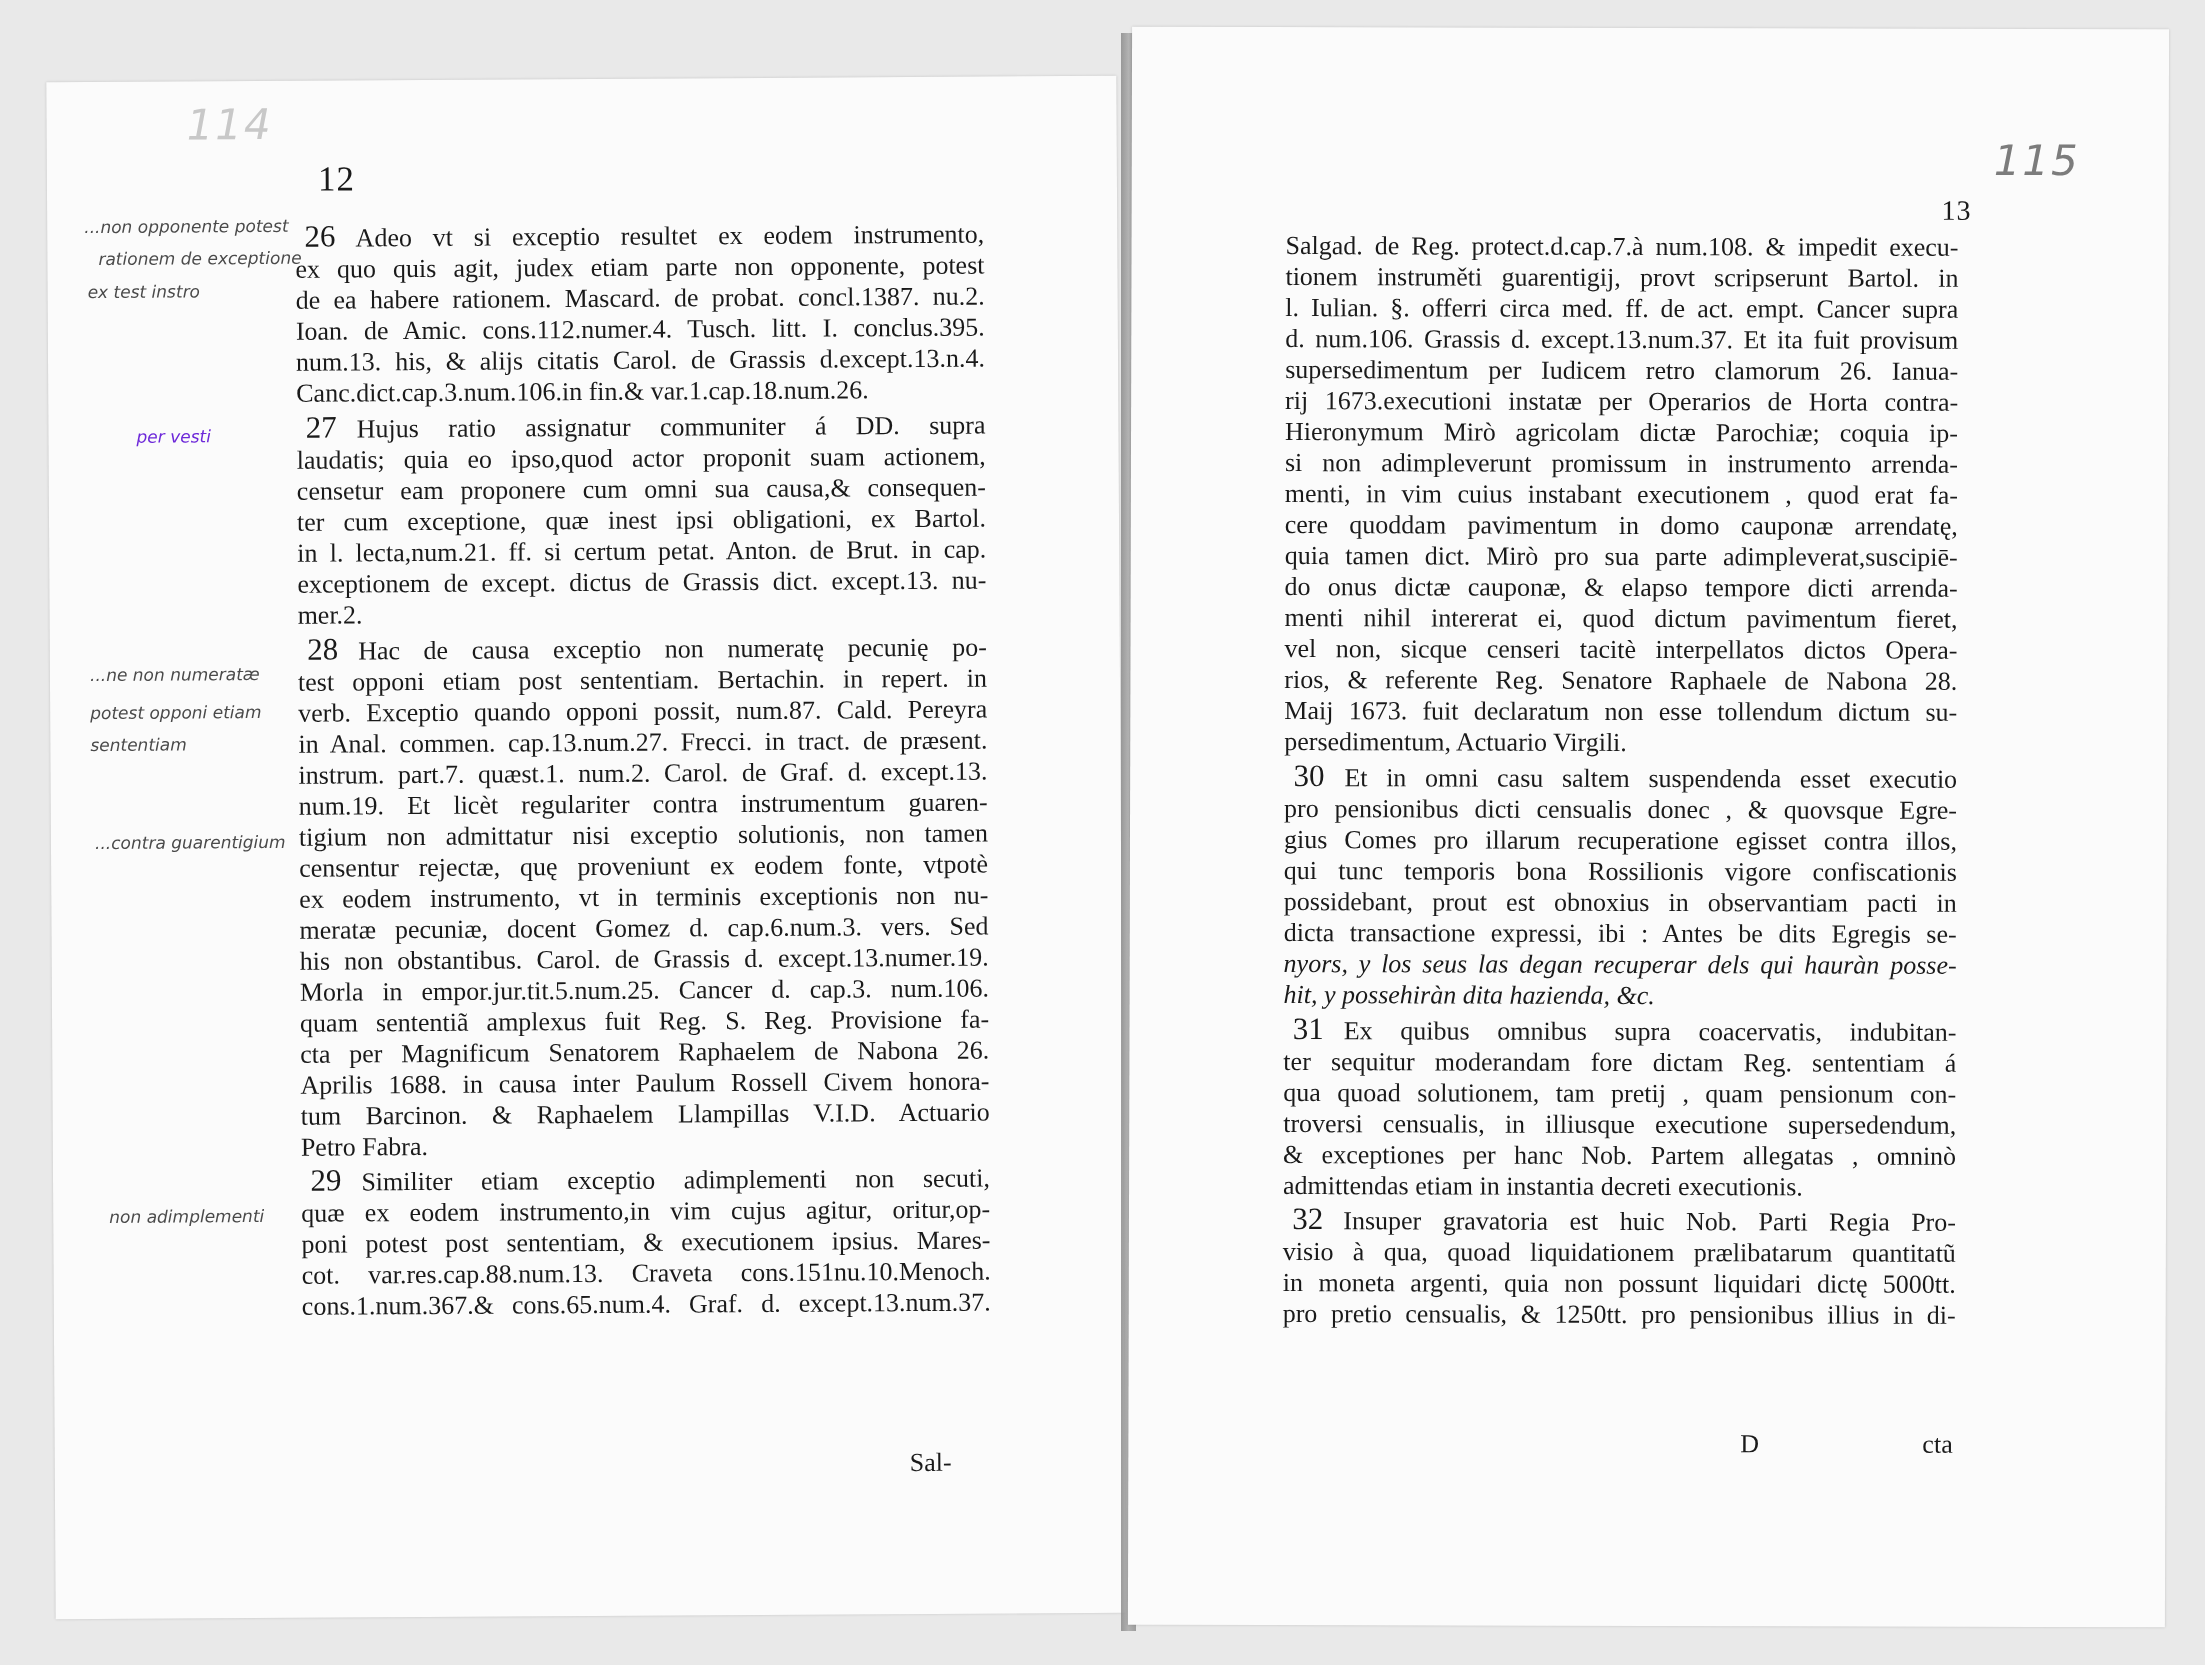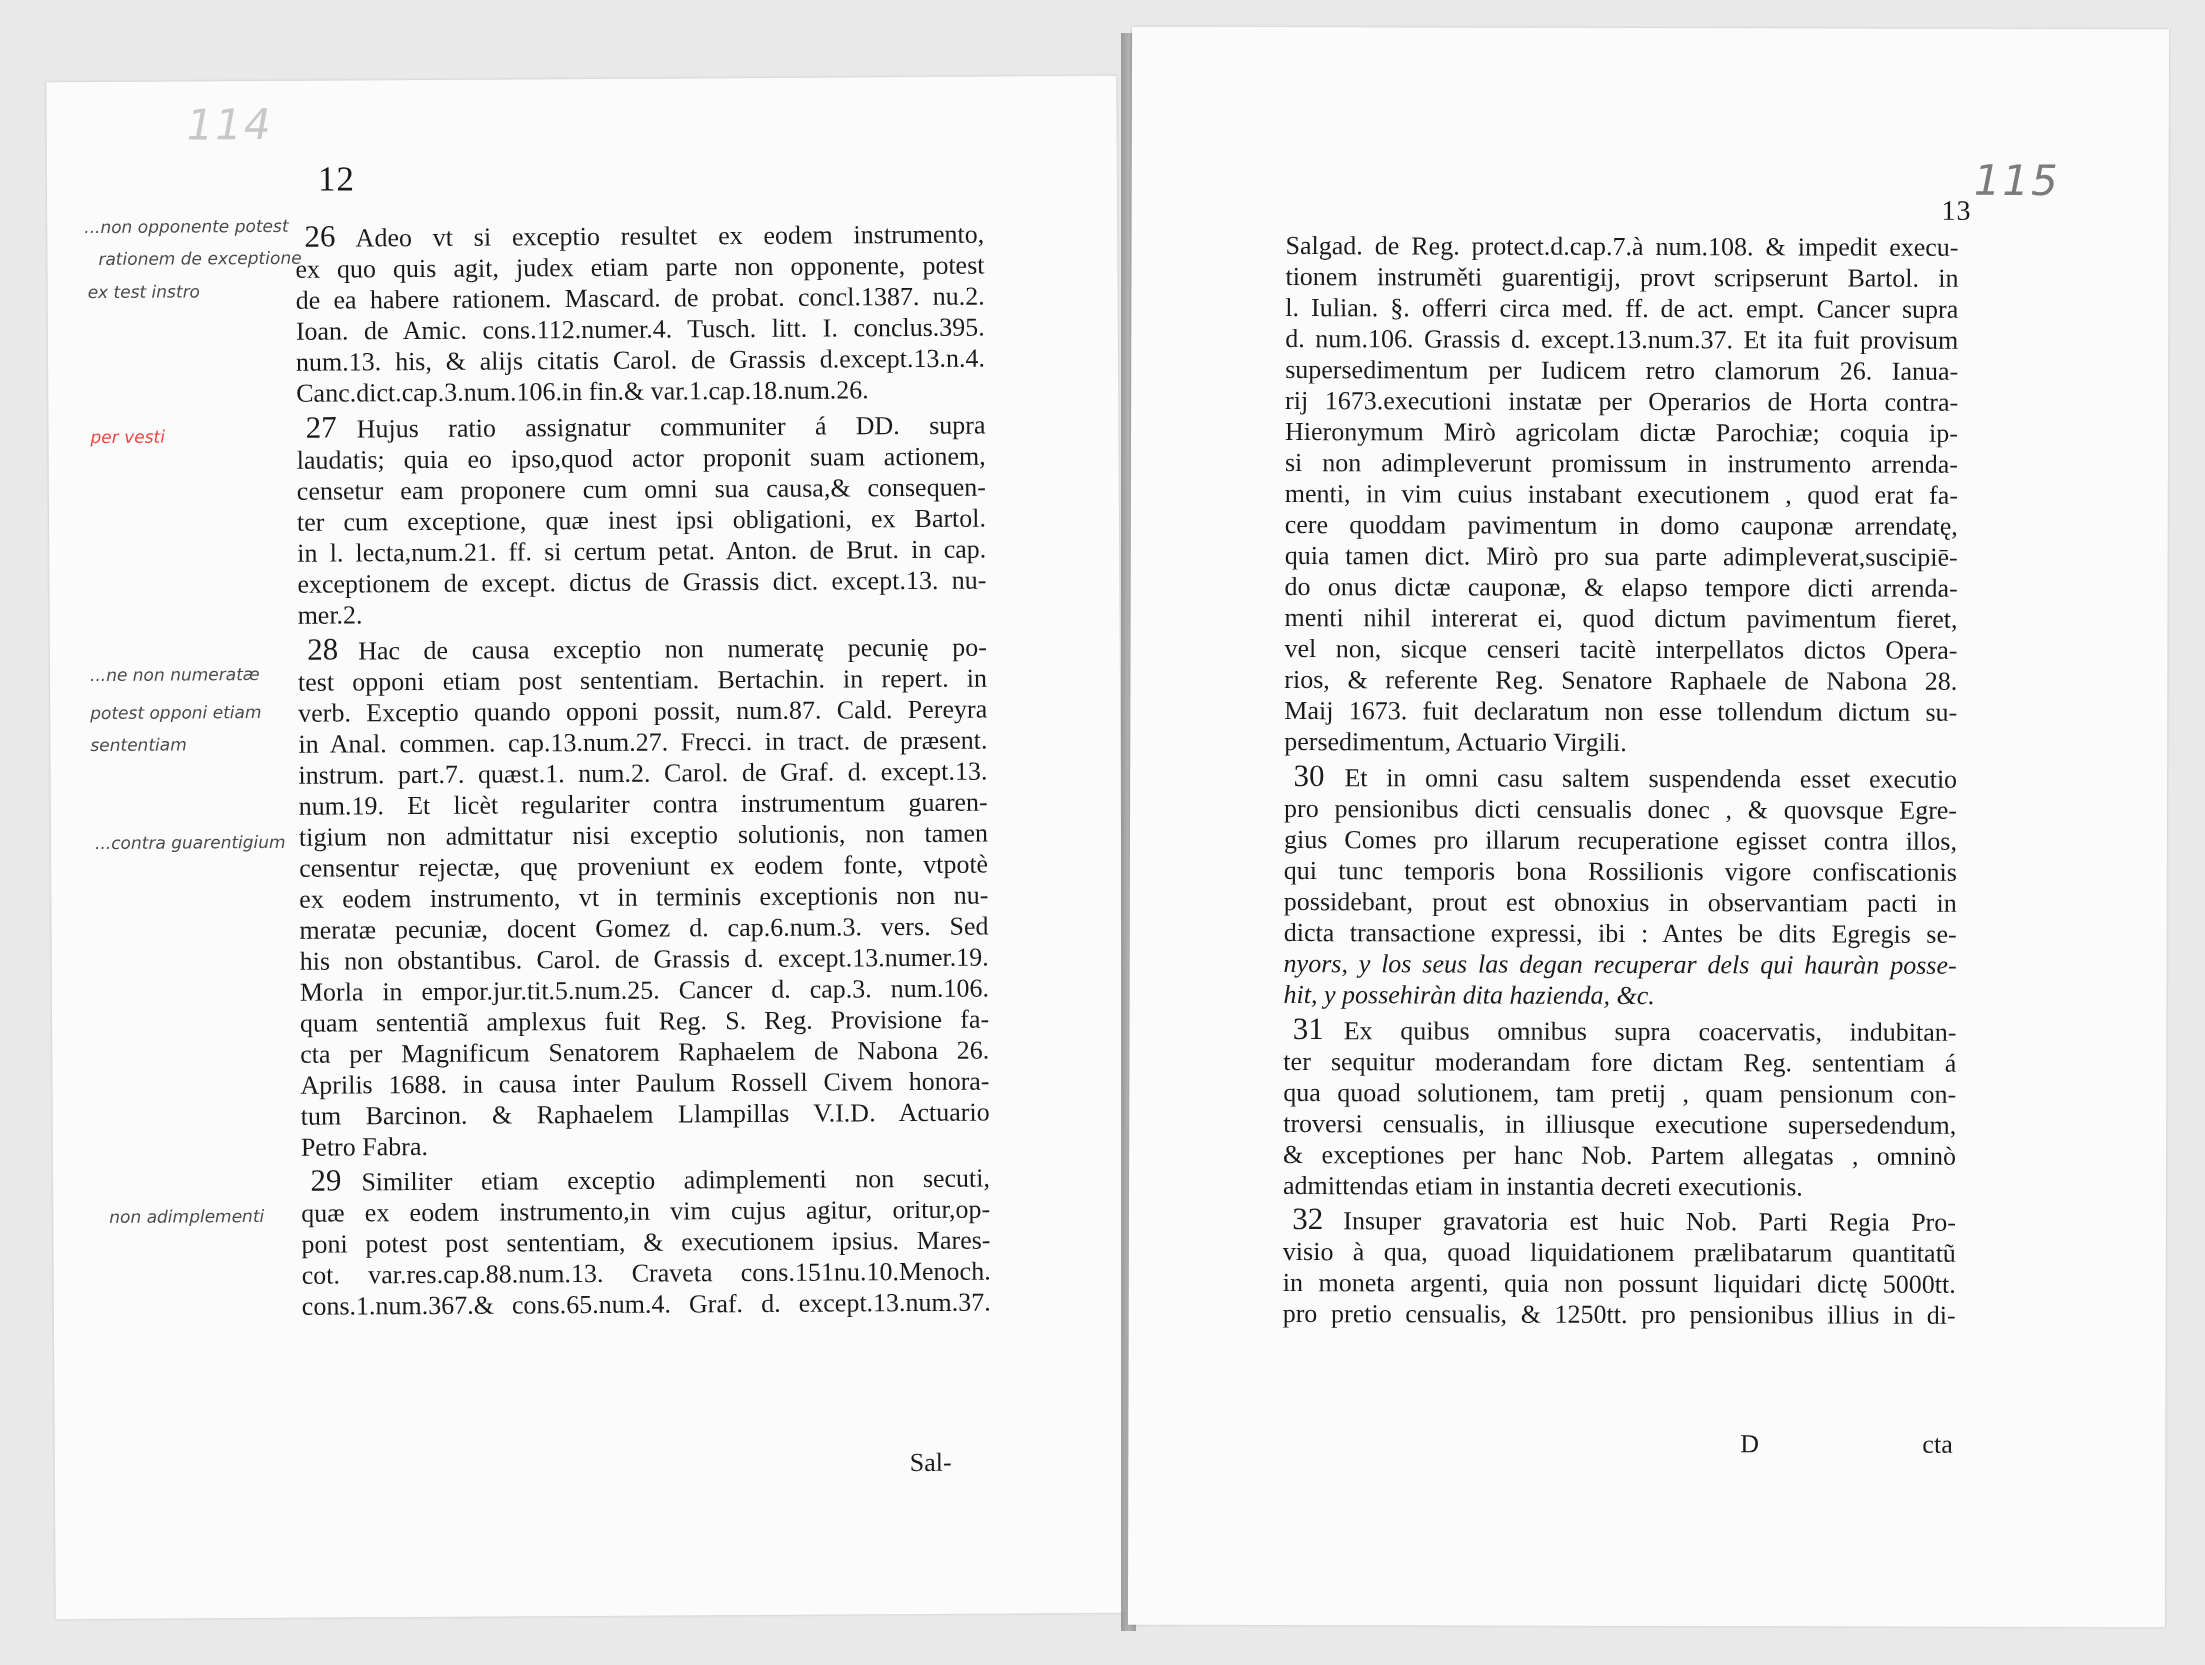--- a/index.html
+++ b/index.html
@@ -37,21 +37,21 @@
   .col-right { left: 154px; top: 173px; width: 673px; }
   .para { margin: 0 0 2.8px 0; text-indent: 0; }
   .pnum { display: inline-block; width: 51px; padding-left: 9.3px; font-size: 31px; font-family: Liberation Serif, serif; }
   .line { display: block; text-align-last: justify; white-space: nowrap; overflow: visible; }
   .line.last { text-align-last: left; }
   .catch { position: absolute; font-size: 26px; }
   .marg {
     position: absolute; font-family: "DejaVu Sans", sans-serif; font-style: italic;
     font-size: 17px; color: #4a4a4a; line-height: 28px; white-space: nowrap;
   }
-  .marg.faint { color: #ef4444; }
+  .marg.faint { color: #6d28d9; margin-left: 46px; }
 </style>
 </head>
 <body>
 
 <div class="spread">
   <div class="page page-left">
     <div class="pencil" style="left:140px; top:18.7px; color:#c8c8c8;">114</div>
     <div class="folio" style="left:271px; top:79px;">12</div>
 
     <div class="marg" style="left:37px; top:131px;">...non opponente potest</div>
@@ -108,21 +108,21 @@
         <span class="line">cot. var.res.cap.88.num.13. Craveta cons.151nu.10.Menoch.</span>
         <span class="line">cons.1.num.367.&amp; cons.65.num.4. Graf. d. except.13.num.37.</span>
       </div>
     </div>
     <div class="catch" style="left:855px; top:1371px;">Sal-</div>
   </div>
 
   <div class="gutter"></div>
 
   <div class="page page-right">
-    <div class="pencil" style="left:842px; top:107px; color:#7c7c7c;margin-top:20px;">115</div>
+    <div class="pencil" style="left:862px; top:107px; color:#7c7c7c;">115</div>
     <div class="folio" style="left:810px; top:166px; font-size:28px;">13</div>
 
     <div class="col col-right" style="top:203px;">
       <div class="para">
         <span class="line">Salgad. de Reg. protect.d.cap.7.à num.108. &amp; impedit execu-</span>
         <span class="line">tionem instruměti guarentigij, provt scripserunt Bartol. in</span>
         <span class="line">l. Iulian. §. offerri circa med. ff. de act. empt. Cancer supra</span>
         <span class="line">d. num.106. Grassis d. except.13.num.37. Et ita fuit provisum</span>
         <span class="line">supersedimentum per Iudicem retro clamorum 26. Ianua-</span>
         <span class="line">rij 1673.executioni instatæ per Operarios de Horta contra-</span>

